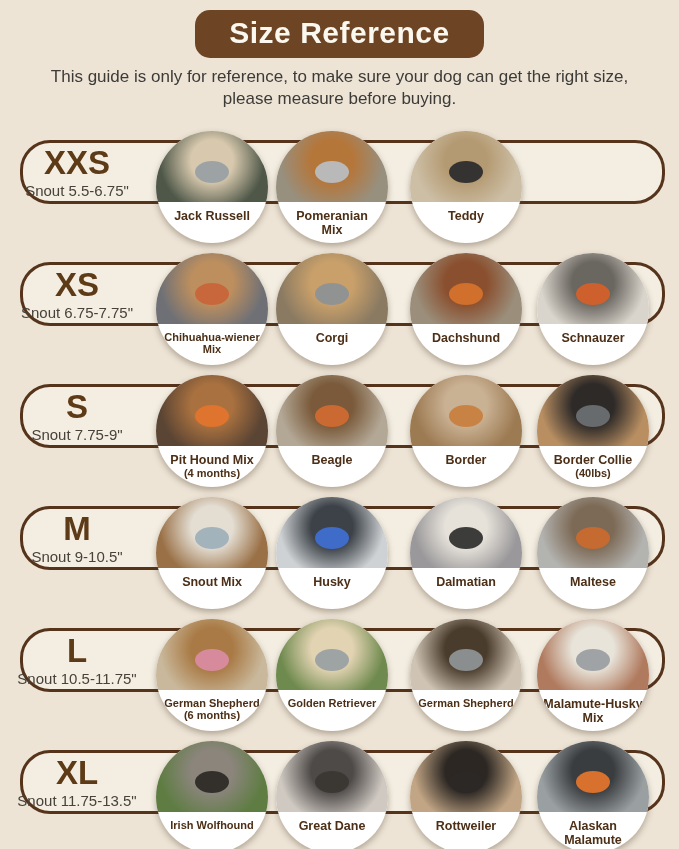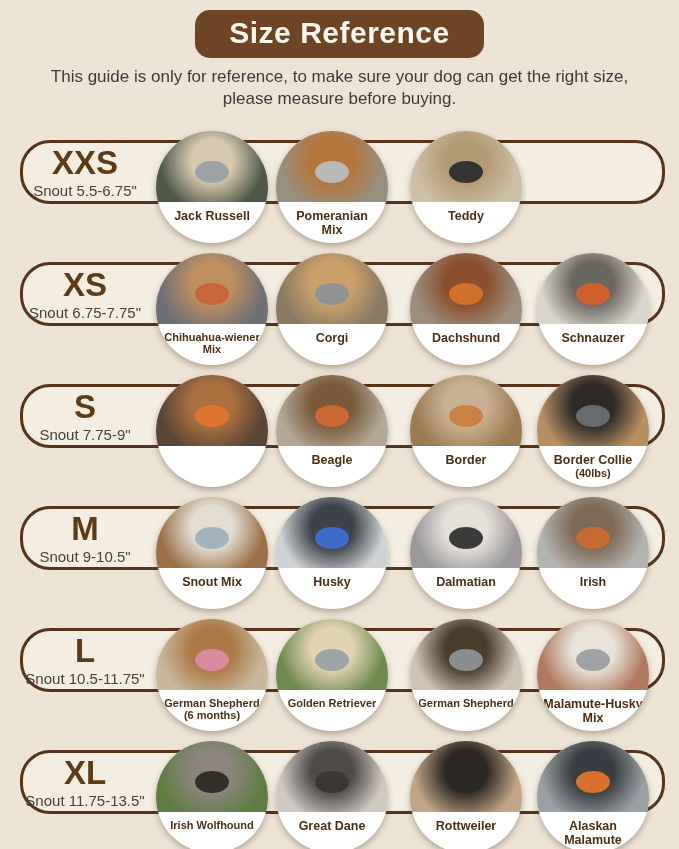--- a/index.html
+++ b/index.html
@@ -25,21 +25,21 @@
     color:#3C3B38;
   }
   .rows { margin-top:12px; }
   .row { position:relative; height:122px; }
   .row-rect {
     position:absolute; left:20px; top:18px; width:645px; height:64px;
     border:3px solid #56331B; border-radius:30px;
     background:#F4EEE2;
   }
   .size-block {
-    position:absolute; left:24px; top:18px; width:122px; height:64px;
+    position:absolute; left:16px; top:18px; width:122px; height:64px;
     display:flex; flex-direction:column; align-items:center; justify-content:center;
   }
   .size {
     font-size:33px; font-weight:bold; color:#5E3B17; line-height:1;
   }
   .snout {
     font-size:15px; color:#47423A; margin-top:3px; white-space:nowrap;
   }
   .circle {
     position:absolute; top:9px; width:112px; height:112px;
@@ -165,20 +165,24 @@
     <section class="row">
       <div class="row-rect"></div>
       <div class="size-block">
         <div class="size">S</div>
         <div class="snout">Snout 7.75-9"</div>
       </div>
       <div class="circle c1">
         <div class="photo" style="background: radial-gradient(circle at 50% 42%, rgb(169, 113, 63) 0%, rgb(169, 113, 63) 30%, rgb(90, 68, 52) 75%);">
             <div class="muzzle" style="background: rgb(224, 116, 44);"></div>
           </div>
+        <div class="label-wrap">
+          <div class="breed">Pit Hound Mix</div>
+          <div class="note">(4 months)</div>
+        </div>
       </div>
       <div class="circle c2">
         <div class="photo" style="background: radial-gradient(circle at 50% 42%, rgb(122, 90, 58) 0%, rgb(122, 90, 58) 30%, rgb(179, 168, 150) 75%);">
             <div class="muzzle" style="background: rgb(207, 106, 48);"></div>
           </div>
         <div class="label-wrap">
           <div class="breed">Beagle</div>
           <div class="note"></div>
         </div>
       </div>
@@ -233,21 +237,21 @@
         <div class="label-wrap">
           <div class="breed">Dalmatian</div>
           <div class="note"></div>
         </div>
       </div>
       <div class="circle c4">
         <div class="photo" style="background: radial-gradient(circle at 50% 42%, rgb(125, 106, 86) 0%, rgb(125, 106, 86) 30%, rgb(179, 179, 176) 75%);">
             <div class="muzzle" style="background: rgb(201, 106, 46);"></div>
           </div>
         <div class="label-wrap">
-          <div class="breed">Irish</div>
+          <div class="breed">Maltese</div>
           <div class="note"></div>
         </div>
       </div>
     </section>
 
     <section class="row">
       <div class="row-rect"></div>
       <div class="size-block">
         <div class="size">L</div>
         <div class="snout">Snout 10.5-11.75"</div>

